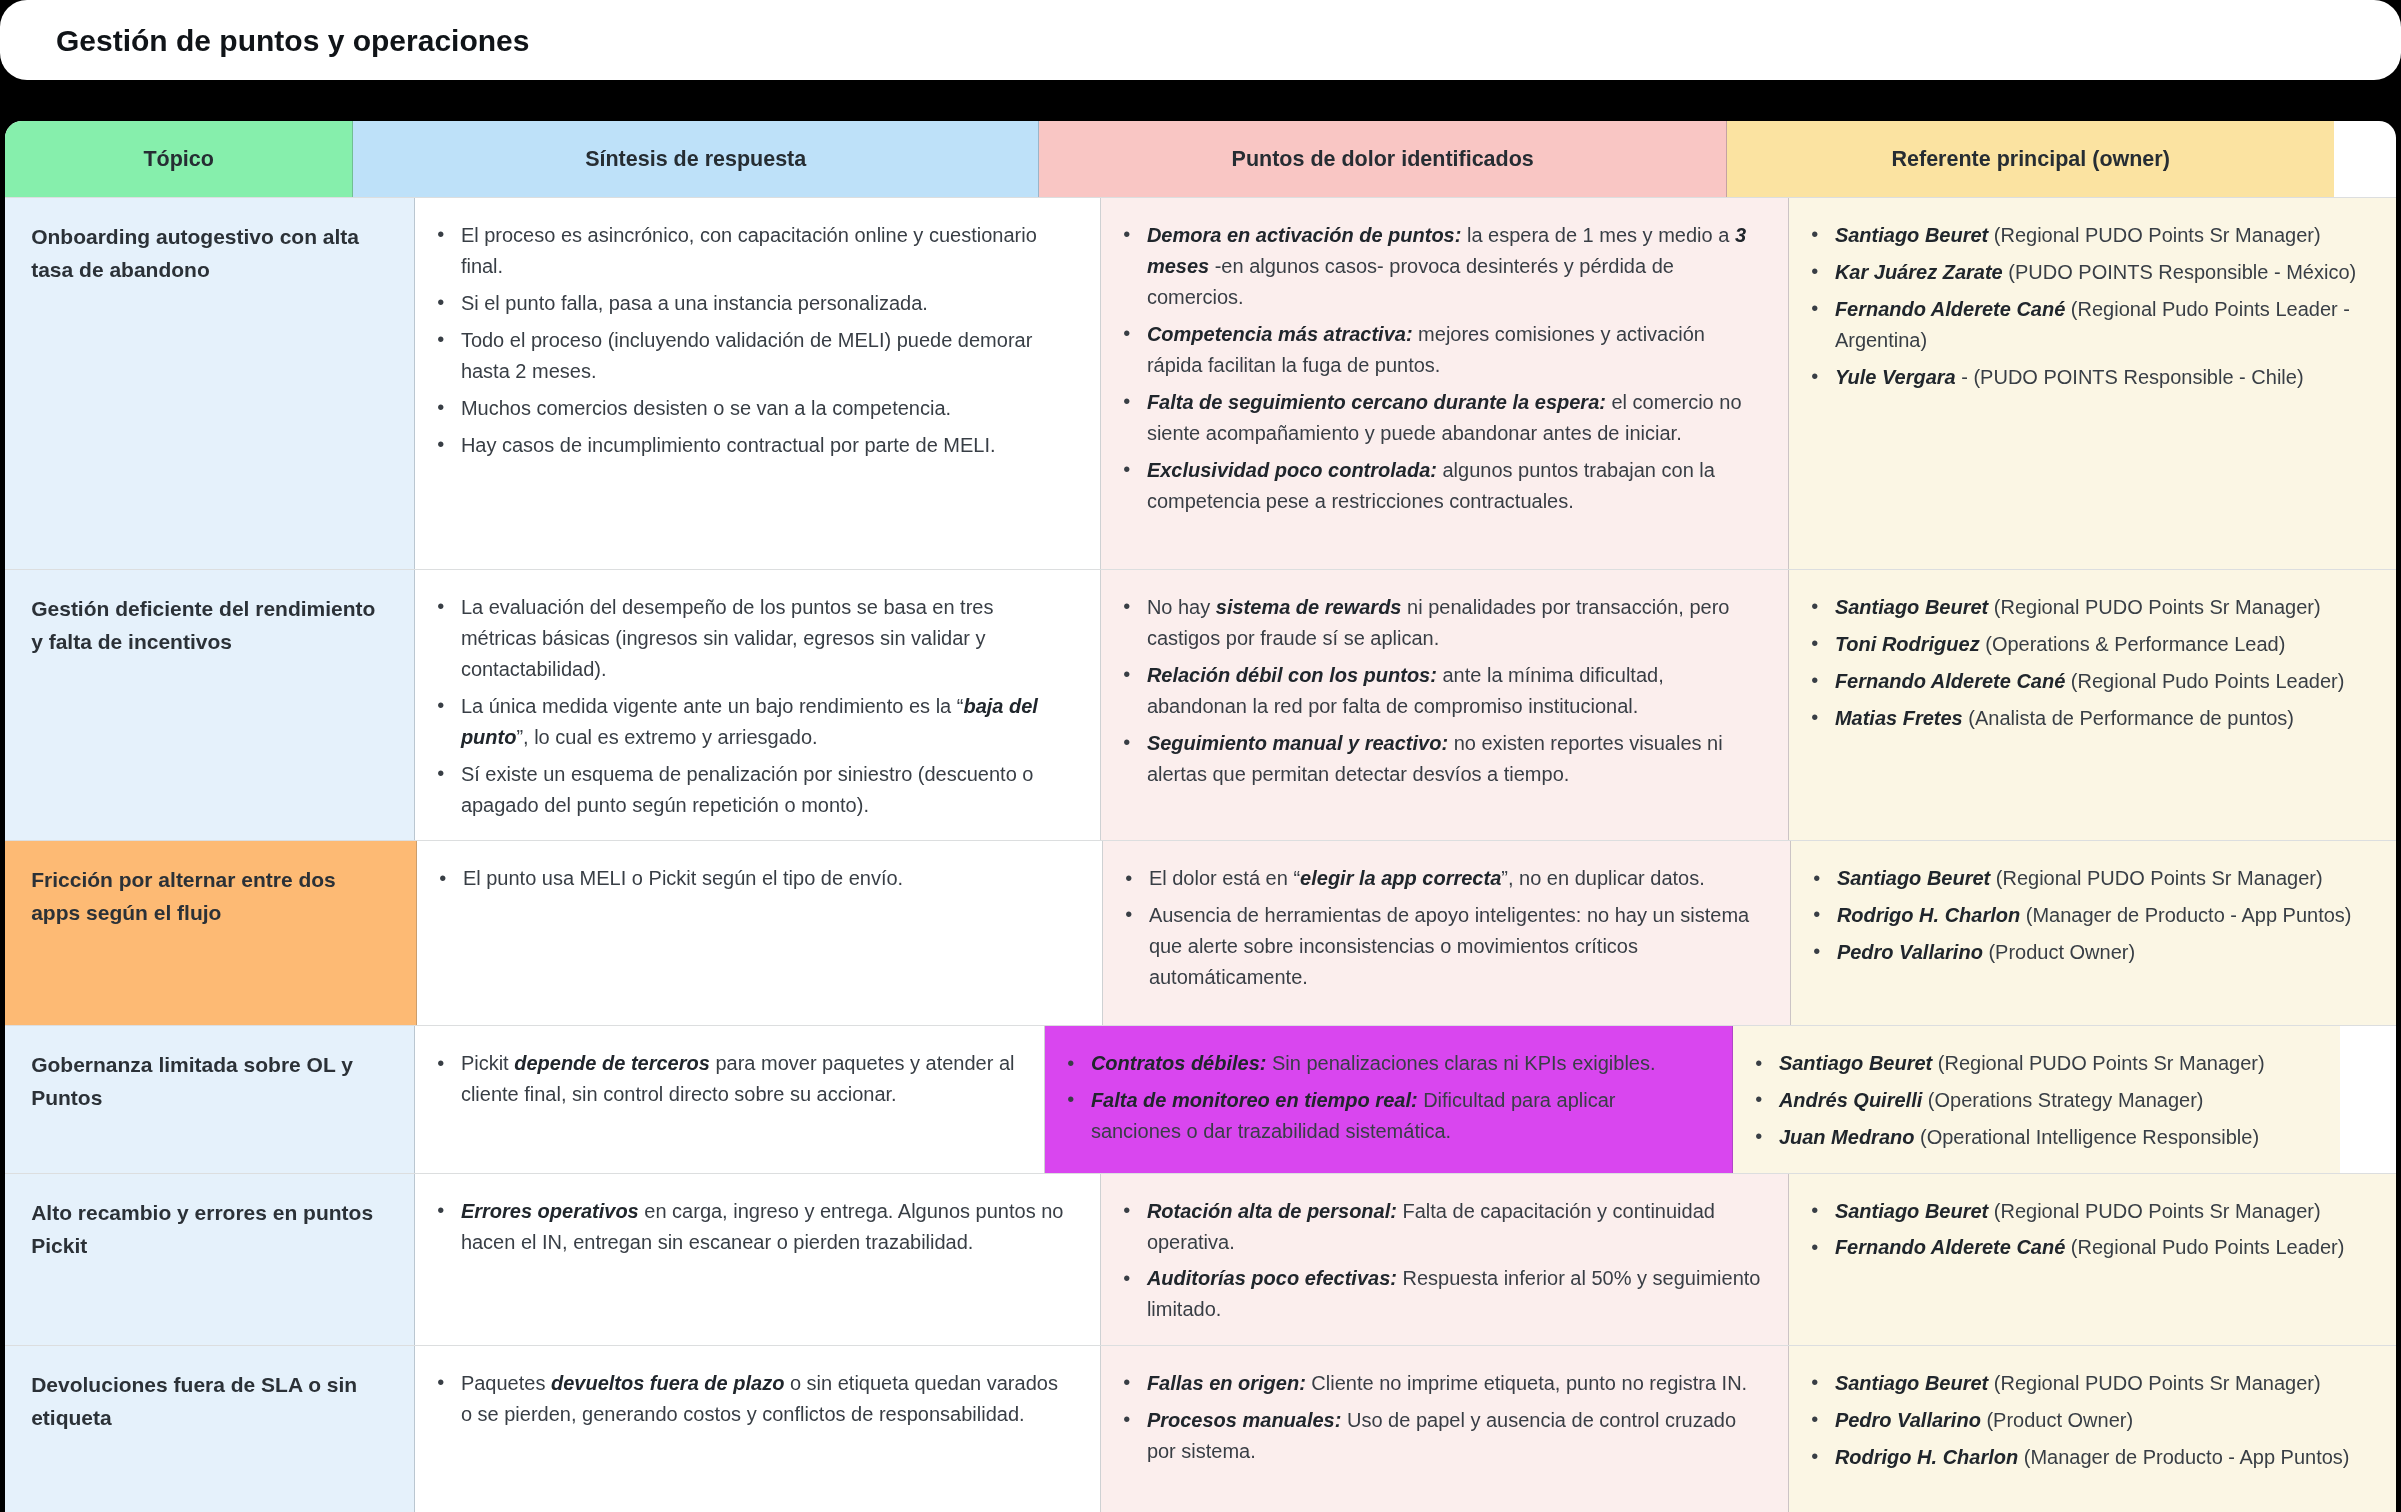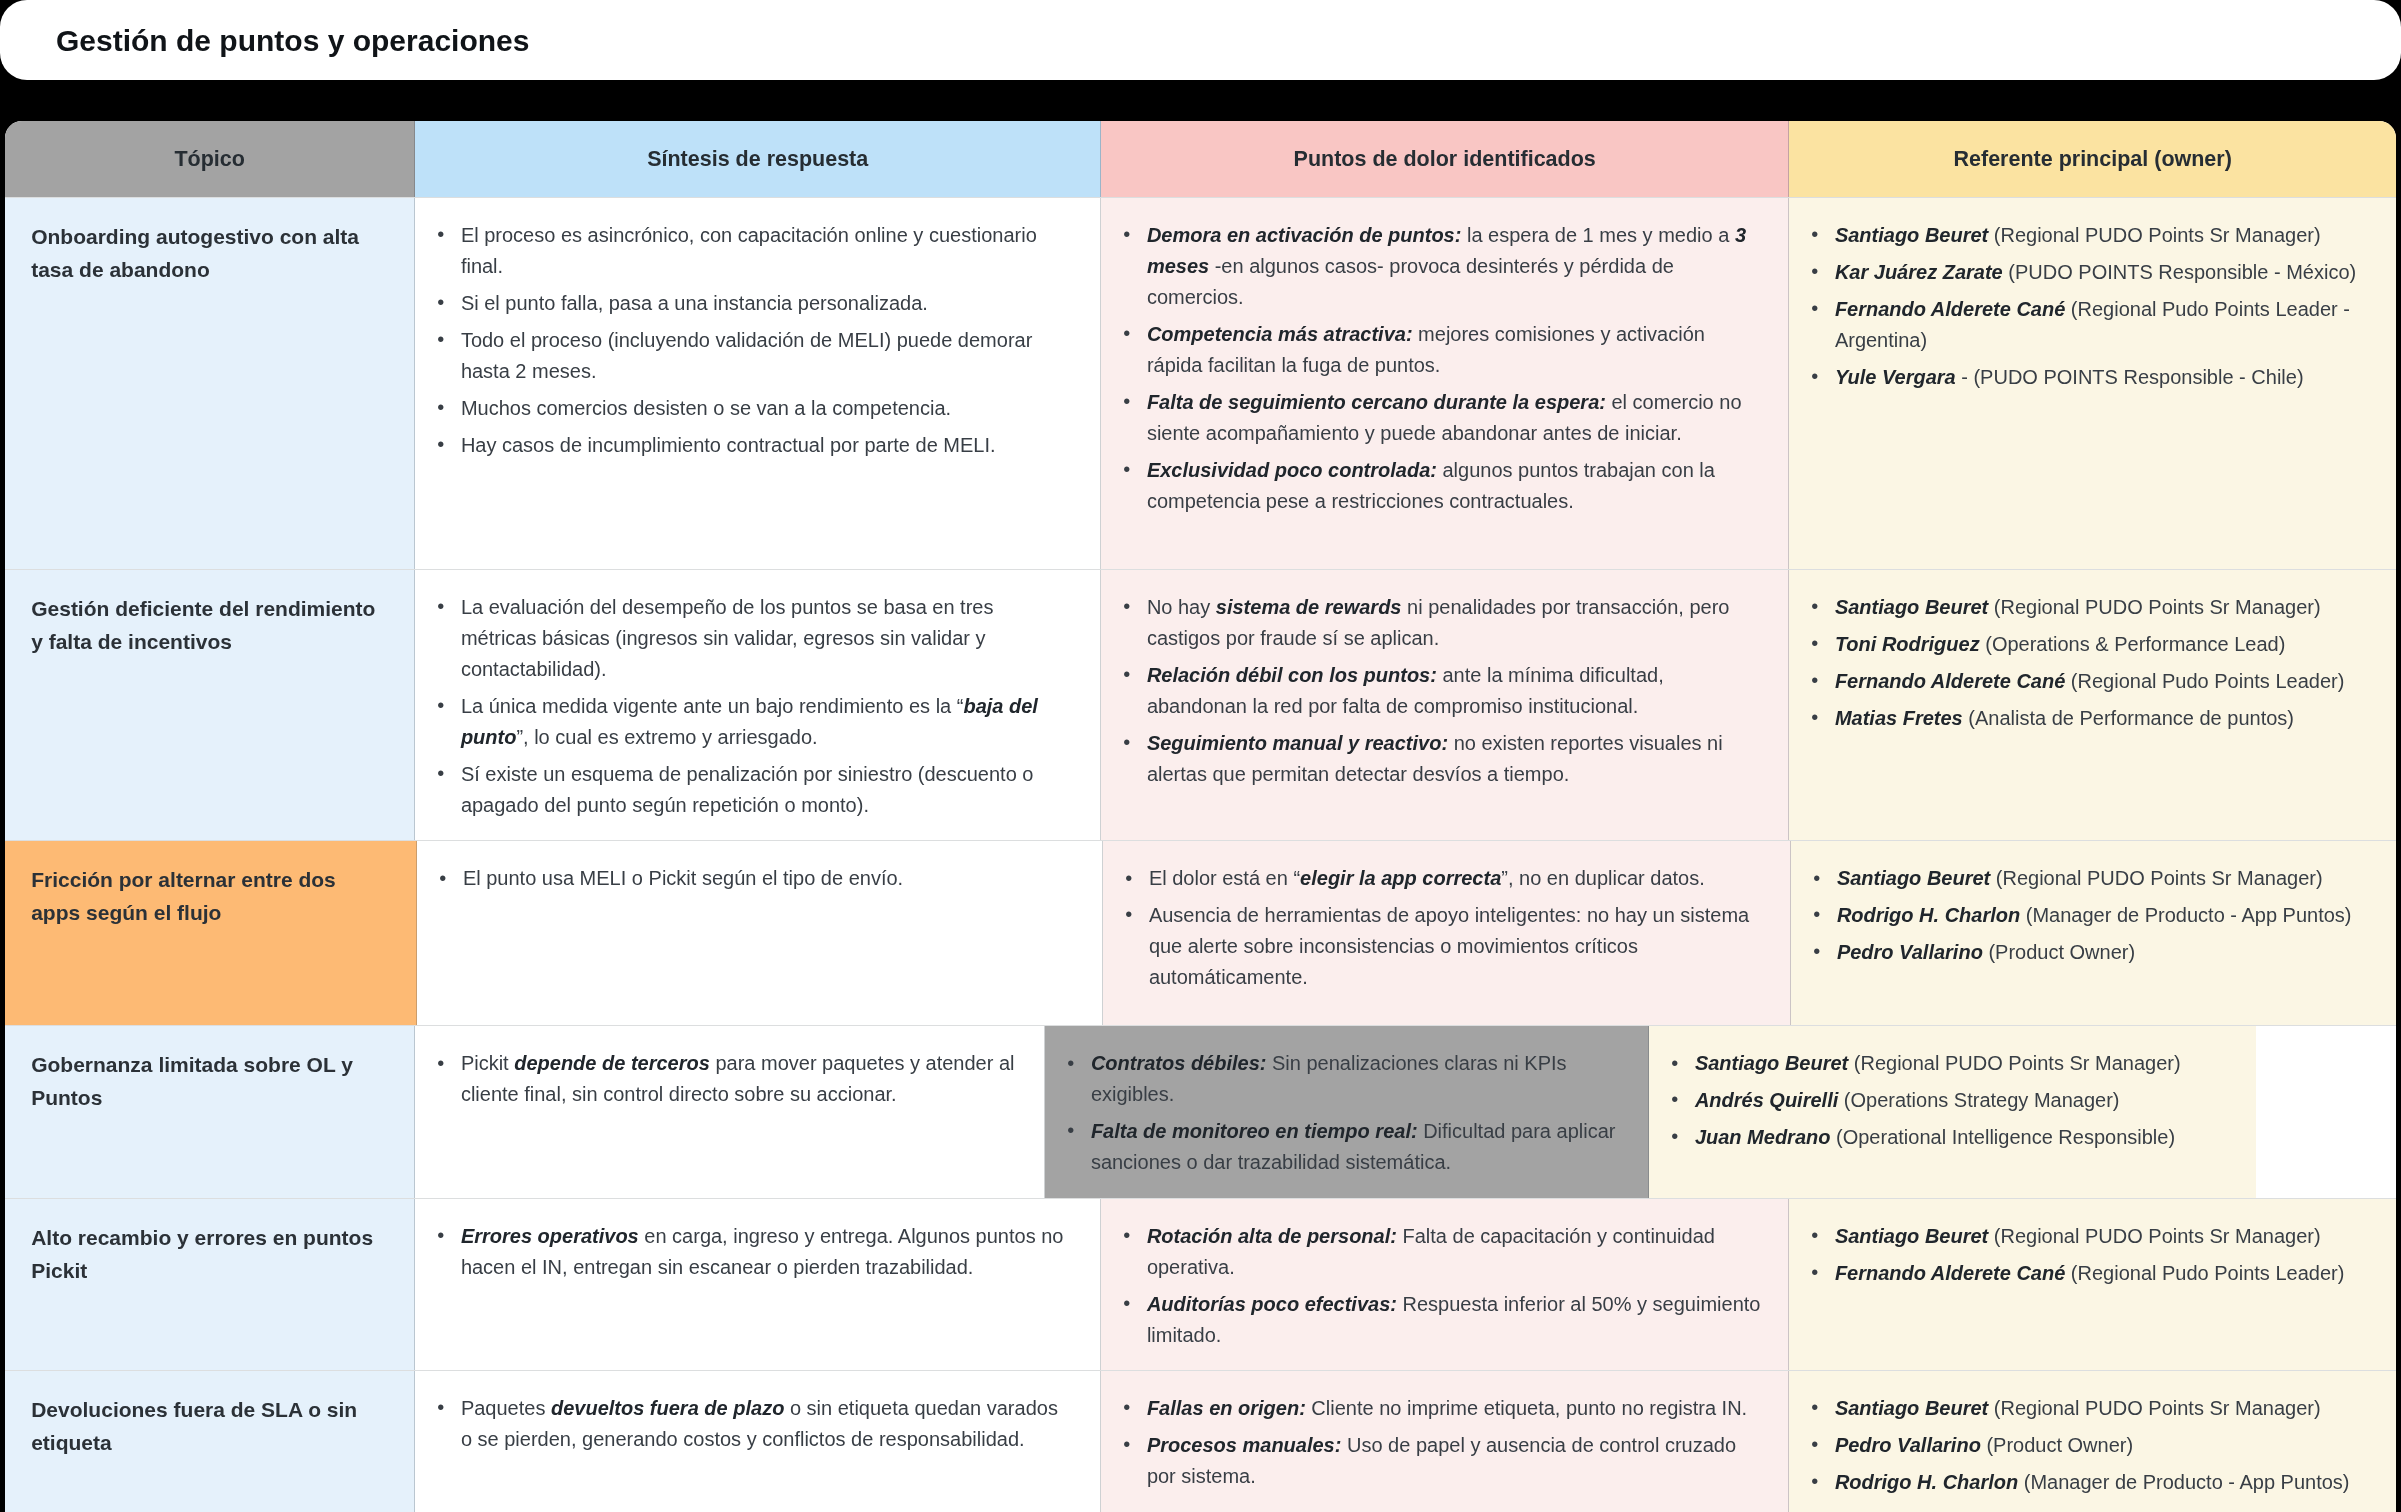--- a/index.html
+++ b/index.html
@@ -51,21 +51,21 @@
 </style>
 </head>
 <body>
 
 <div class="title-card">
   <h1 class="page-title">Gestión de puntos y operaciones</h1>
 </div>
 
 <div class="table">
   <div class="thead">
-      <div class="th" style="width: 410px; background: #a3a3a3;">Tópico</div>
+      <div class="th" style="width: 348px; background: #86efac;">Tópico</div>
       <div class="th" style="width: 686px; background: rgb(190, 225, 249);">Síntesis de respuesta</div>
       <div class="th" style="width: 688px; background: rgb(249, 198, 196);">Puntos de dolor identificados</div>
       <div class="th" style="width: 607px; background: rgb(251, 227, 161);">Referente principal (owner)</div>
     </div>
   <div class="tbody">
       <div class="tr" style="min-height: 371px;">
         <div class="td col-topico" style="width: 410px; background: rgb(229, 241, 251);">
           <div class="topic">Onboarding autogestivo con alta tasa de abandono</div>
         </div>
         <div class="td col-sintesis" style="width: 686px; background: rgb(255, 255, 255);">
@@ -146,21 +146,21 @@
       </div>
       <div class="tr" style="min-height: 122px;">
         <div class="td col-topico" style="width: 410px; background: rgb(229, 241, 251);">
           <div class="topic">Gobernanza limitada sobre OL y Puntos</div>
         </div>
         <div class="td col-sintesis" style="width: 630px; background: rgb(255, 255, 255);">
           <ul class="bullets">
             <li><span>Pickit </span><strong>depende de terceros</strong><span> para mover paquetes y atender al cliente final, sin control directo sobre su accionar.</span></li>
           </ul>
         </div>
-        <div class="td col-dolor" style="width: 604px; background: #a3a3a3;">
+        <div class="td col-dolor" style="width: 688px; background: #d946ef;">
           <ul class="bullets">
             <li><strong>Contratos débiles:</strong><span> Sin penalizaciones claras ni KPIs exigibles.</span></li>
             <li><strong>Falta de monitoreo en tiempo real:</strong><span> Dificultad para aplicar sanciones o dar trazabilidad sistemática.</span></li>
           </ul>
         </div>
         <div class="td col-referente" style="width: 607px; background: rgb(251, 246, 228);">
           <ul class="bullets">
             <li><strong>Santiago Beuret</strong><span> (Regional PUDO Points Sr Manager)</span></li>
             <li><strong>Andrés Quirelli</strong><span> (Operations Strategy Manager)</span></li>
             <li><strong>Juan Medrano</strong><span> (Operational Intelligence Responsible)</span></li>

